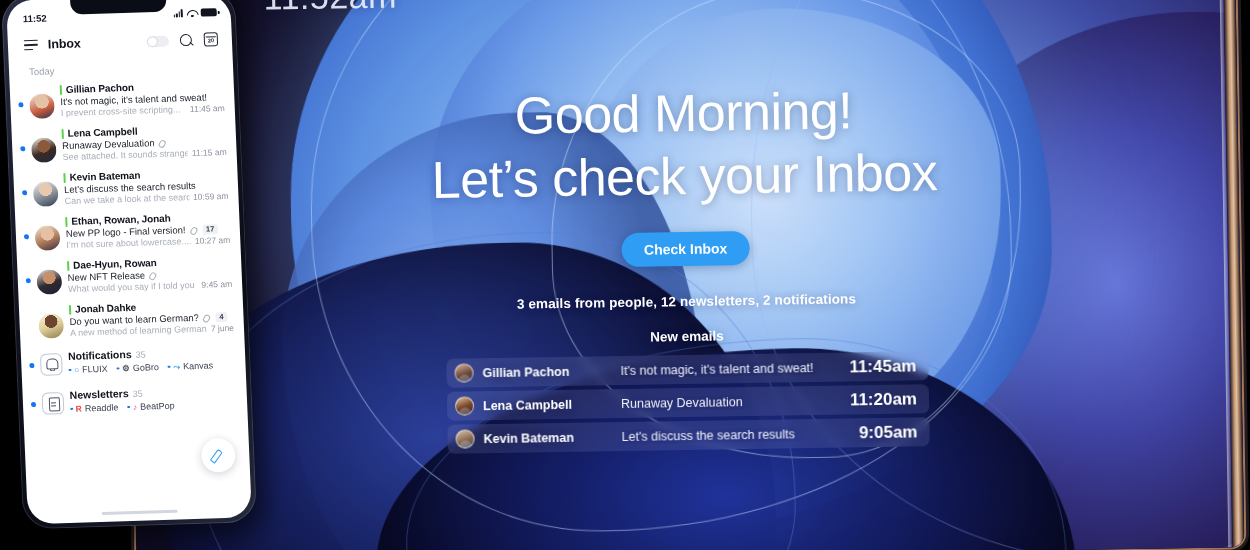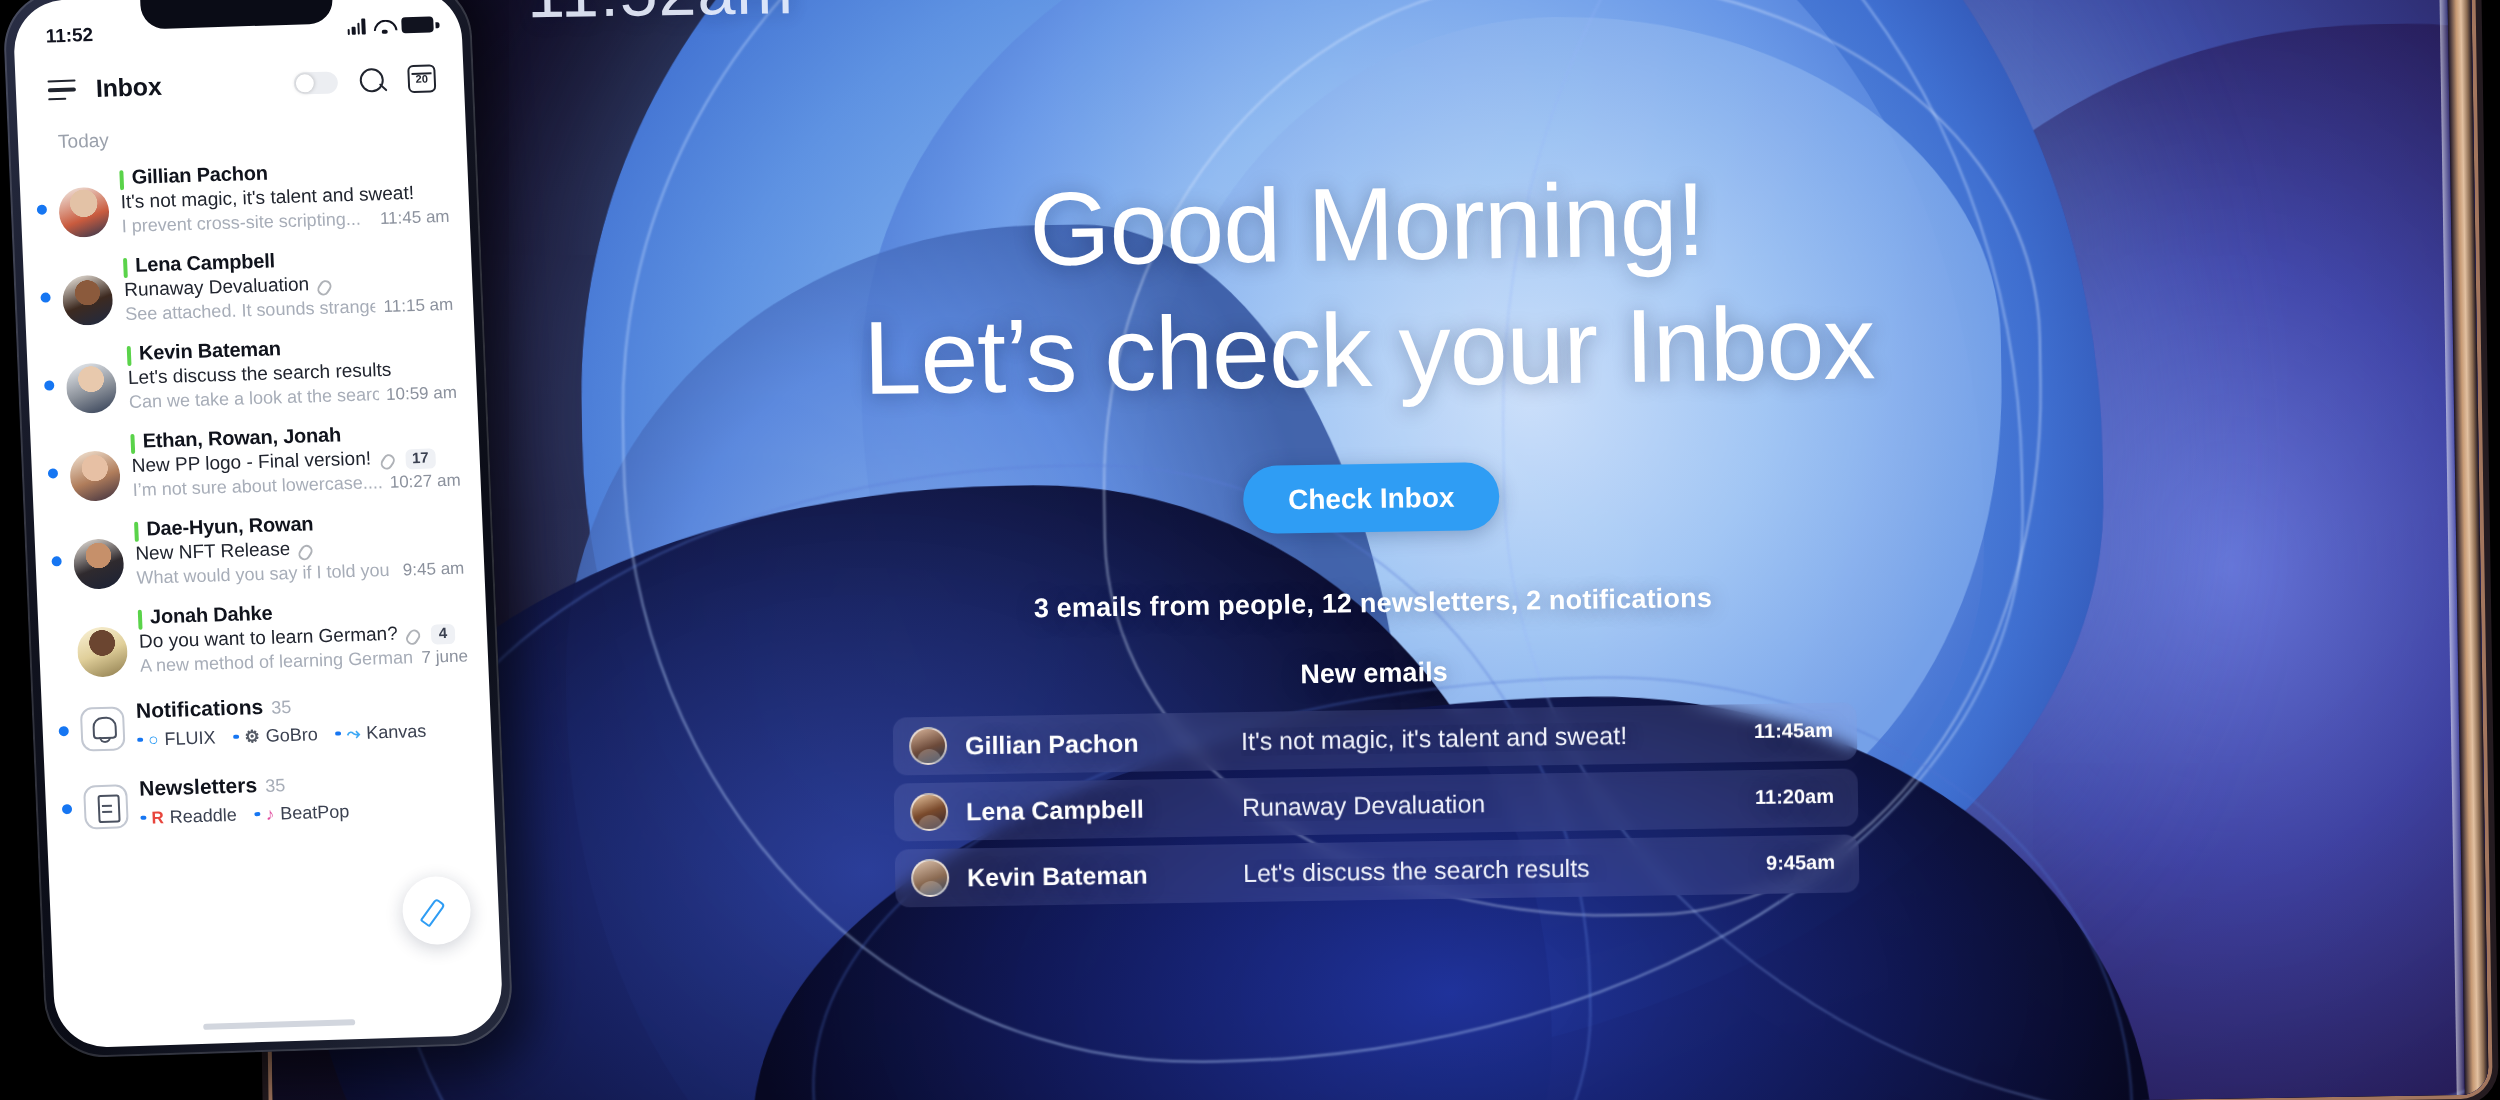--- a/index.html
+++ b/index.html
@@ -202,21 +202,21 @@
   }
   .email-row .sender {
     font-size: 12.5px; font-weight: 700; color: #fff;
     width: 138px; flex: 0 0 138px; white-space: nowrap;
   }
   .email-row .subject {
     font-size: 12.5px; font-weight: 400; color: #f0f2fb;
     flex: 1 1 auto; white-space: nowrap; overflow: hidden;
   }
   .email-row .time {
-    font-size: 10px; font-weight: 700; color: #fff;
+    font-size: 17px; font-weight: 700; color: #fff;
     flex: 0 0 auto; text-align: center;
   }
 
   
   #phone {
     position: absolute;
     left: 12px; top: -8px;
     width: 234px; height: 534px;
     transform: rotate(-2.4deg) skewY(0.6deg);
     transform-origin: 50% 50%;
@@ -488,21 +488,21 @@
           <div class="avatar avatar-b"></div>
           <div class="sender">Lena Campbell</div>
           <div class="subject">Runaway Devaluation</div>
           <div class="time">11:20am</div>
         </div>
 
         <div class="email-row">
           <div class="avatar avatar-c"></div>
           <div class="sender">Kevin Bateman</div>
           <div class="subject">Let's discuss the search results</div>
-          <div class="time">9:45am</div>
+          <div class="time">9:05am</div>
         </div>
 
       </div>
     </div>
 
     <div id="bezel-right-inner"></div>
     <div id="bezel-right"></div>
   </div>
 
   <div id="phone">

